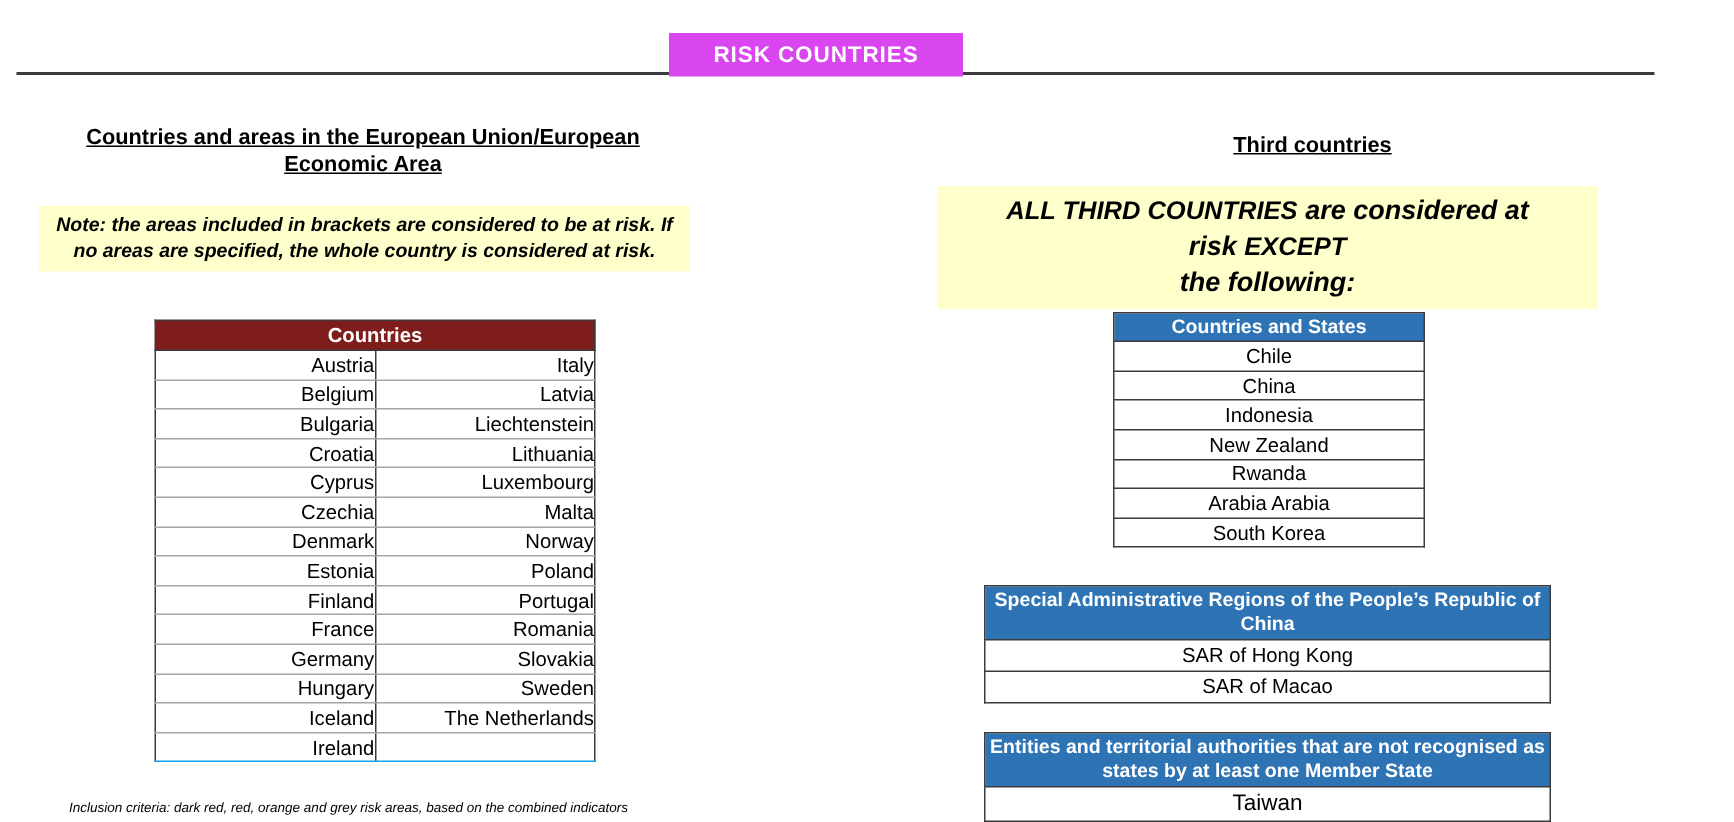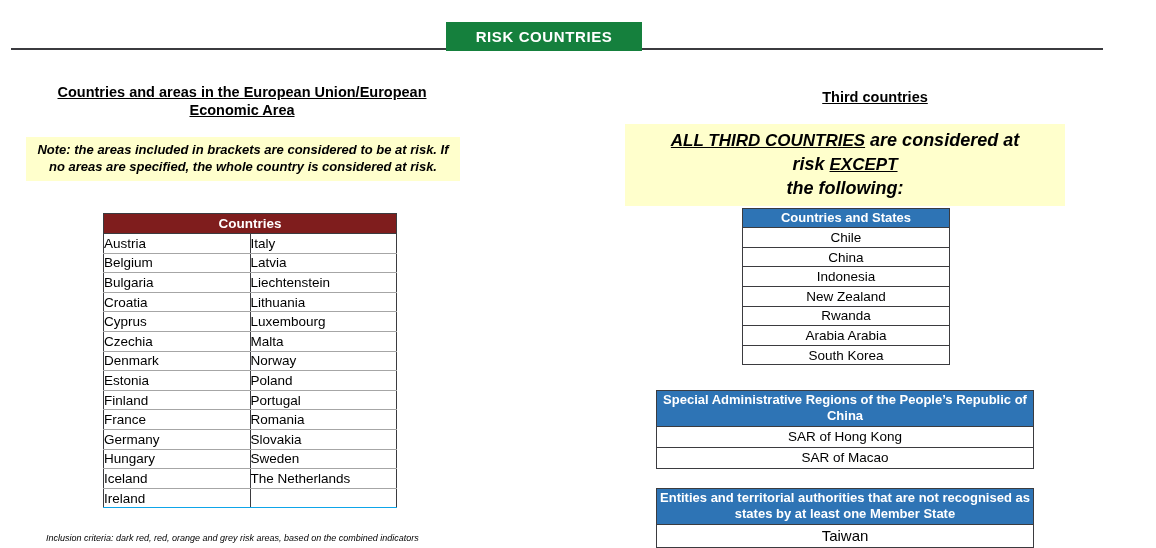--- a/index.html
+++ b/index.html
@@ -31,21 +31,21 @@
     width: 1092px;
     height: 0;
     border-top: 2px solid #3b3b3f;
   }
   #banner-title {
     position: absolute;
     left: 446px;
     top: 22px;
     width: 196px;
     height: 29px;
-    background: #15803d;
+    background: #d946ef;
     color: #ffffff;
     font-size: 15px;
     font-weight: bold;
     letter-spacing: 0.6px;
     display: flex;
     align-items: center;
     justify-content: center;
     box-sizing: border-box;
   }
 
@@ -112,21 +112,21 @@
     background: #7f1d1d;
     color: #ffffff;
     font-size: 13.5px;
     font-weight: bold;
     height: 19px;
     padding: 0;
     border: 1px solid #3b3b3f;
   }
   #eu-table td {
     font-size: 13.5px;
-    text-align: left;
+    text-align: right;
     height: 18.6px;
     padding: 0;
     border-top: 1px solid #a6a6a6;
     border-bottom: 1px solid #a6a6a6;
     border-left: 1px solid #3b3b3f;
     border-right: 1px solid #3b3b3f;
     background: #ffffff;
   }
   #eu-table tr:last-child td {
     border-bottom: 1px solid #0ea5e9;
@@ -154,21 +154,20 @@
     position: absolute;
     left: 35px;
     top: 62px;
     width: 440px;
     padding: 5px 6px 6px 6px;
     font-style: italic;
     font-weight: bold;
   }
   #third-note .big {
     font-size: 17px;
-    text-decoration: underline;
   }
   #third-note .small {
     font-size: 18px;
   }
 
   
   .rt {
     position: absolute;
     border-collapse: collapse;
     table-layout: fixed;

